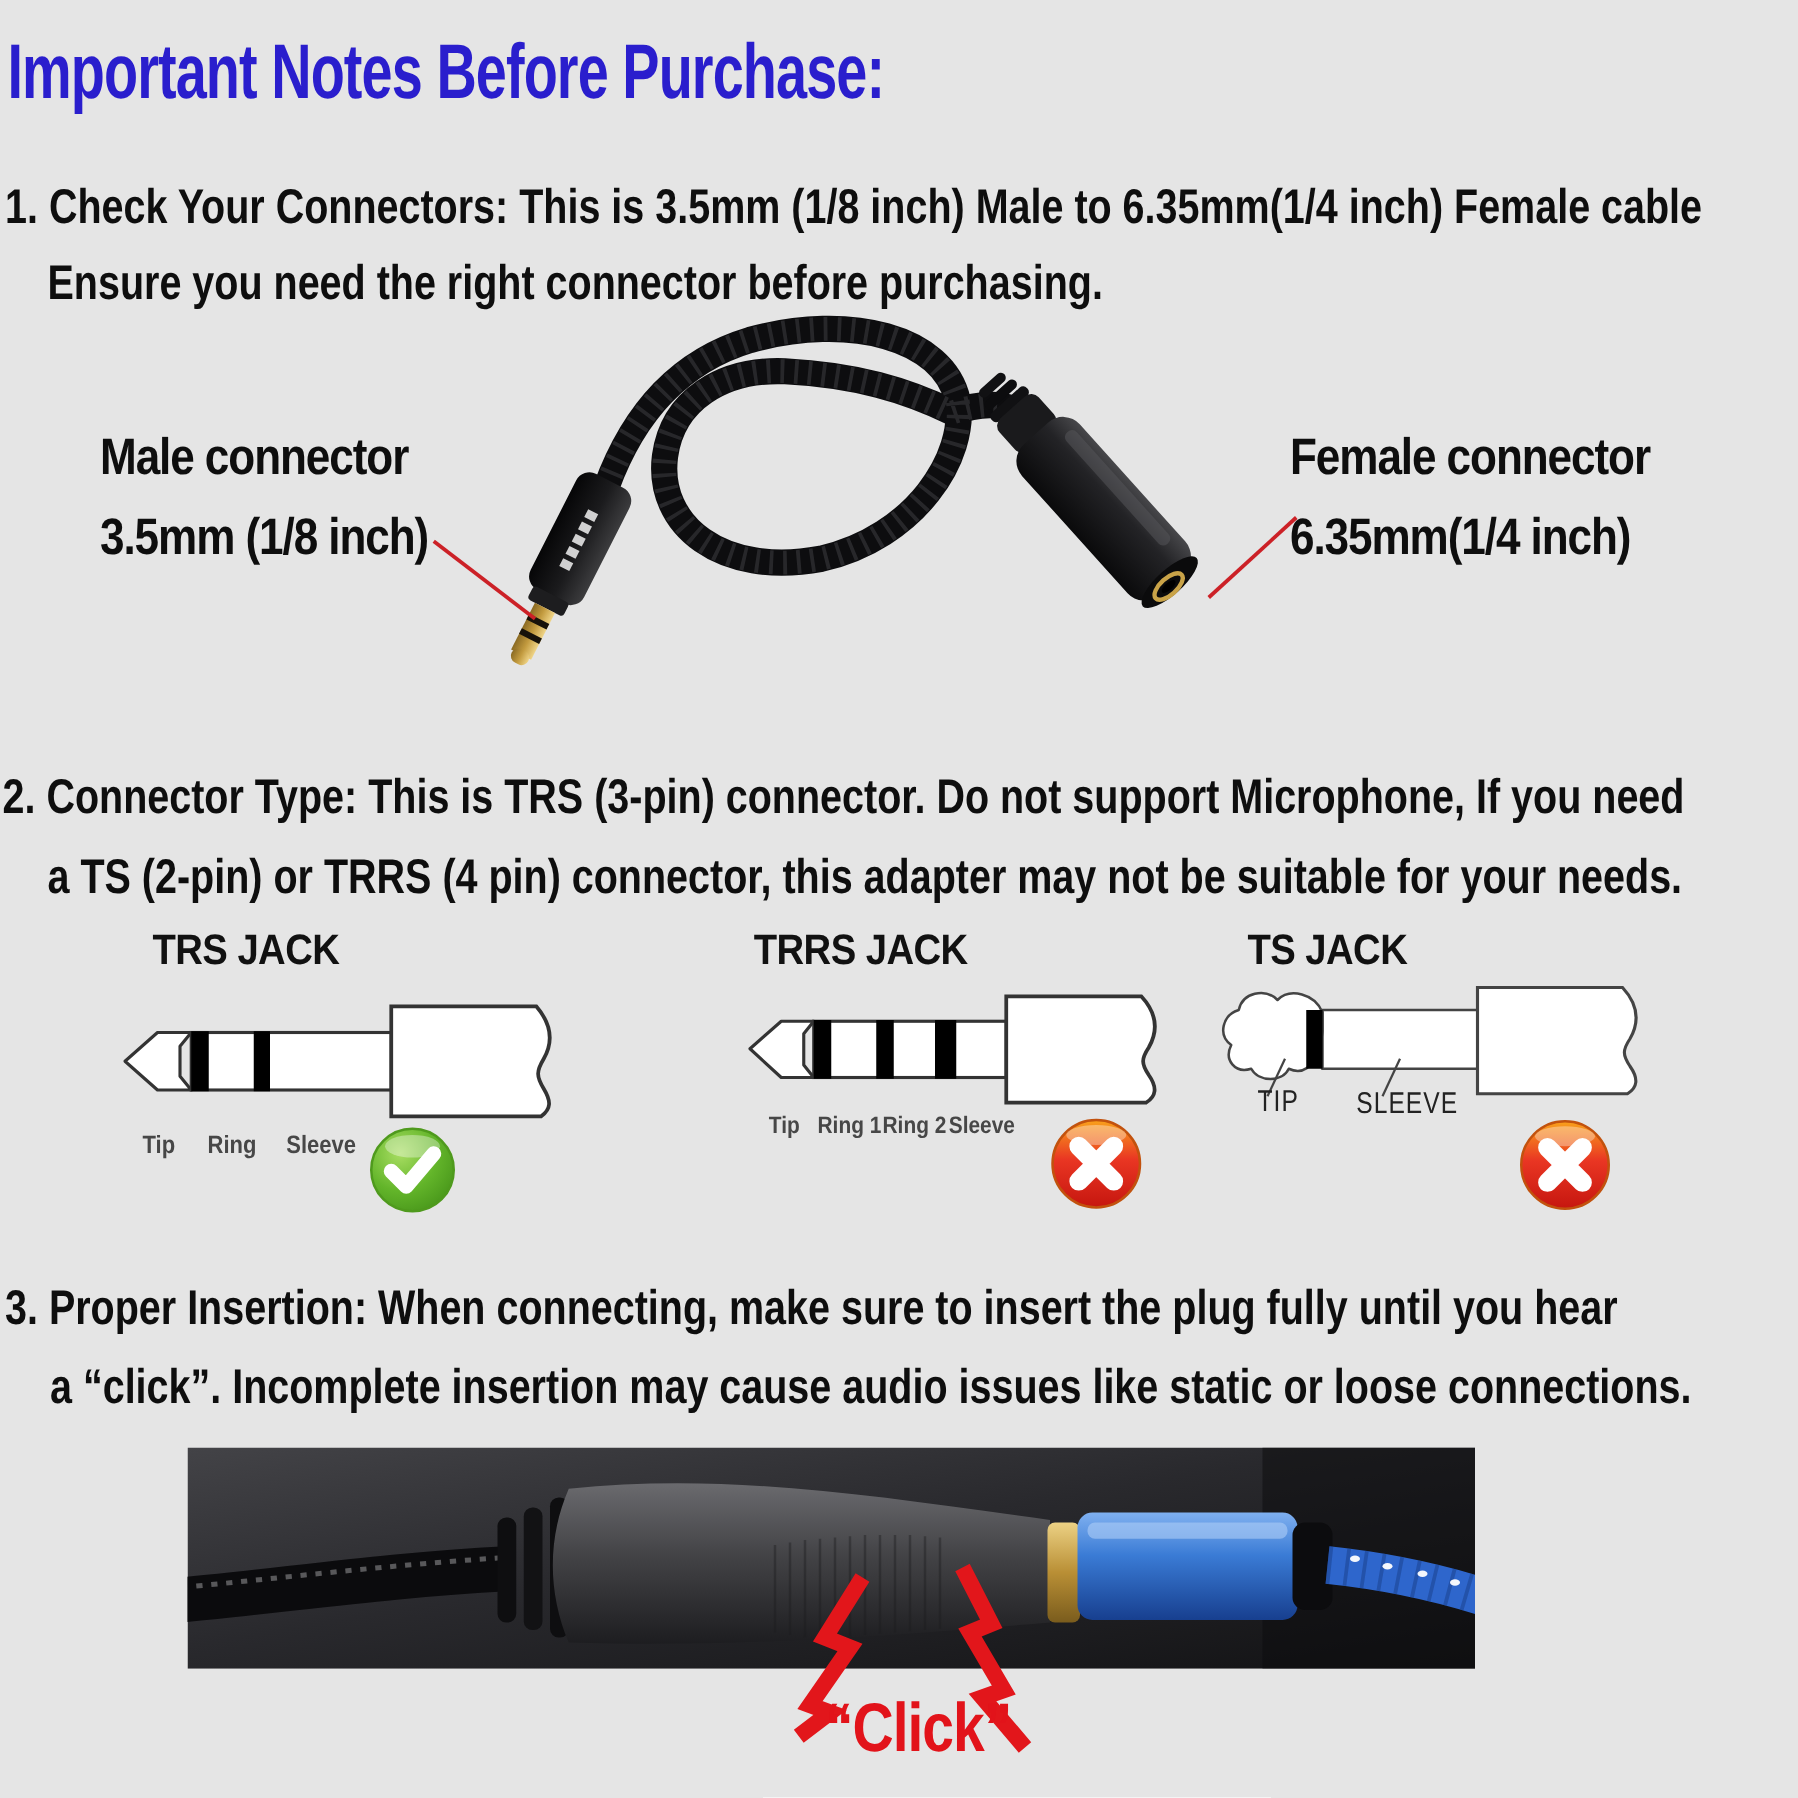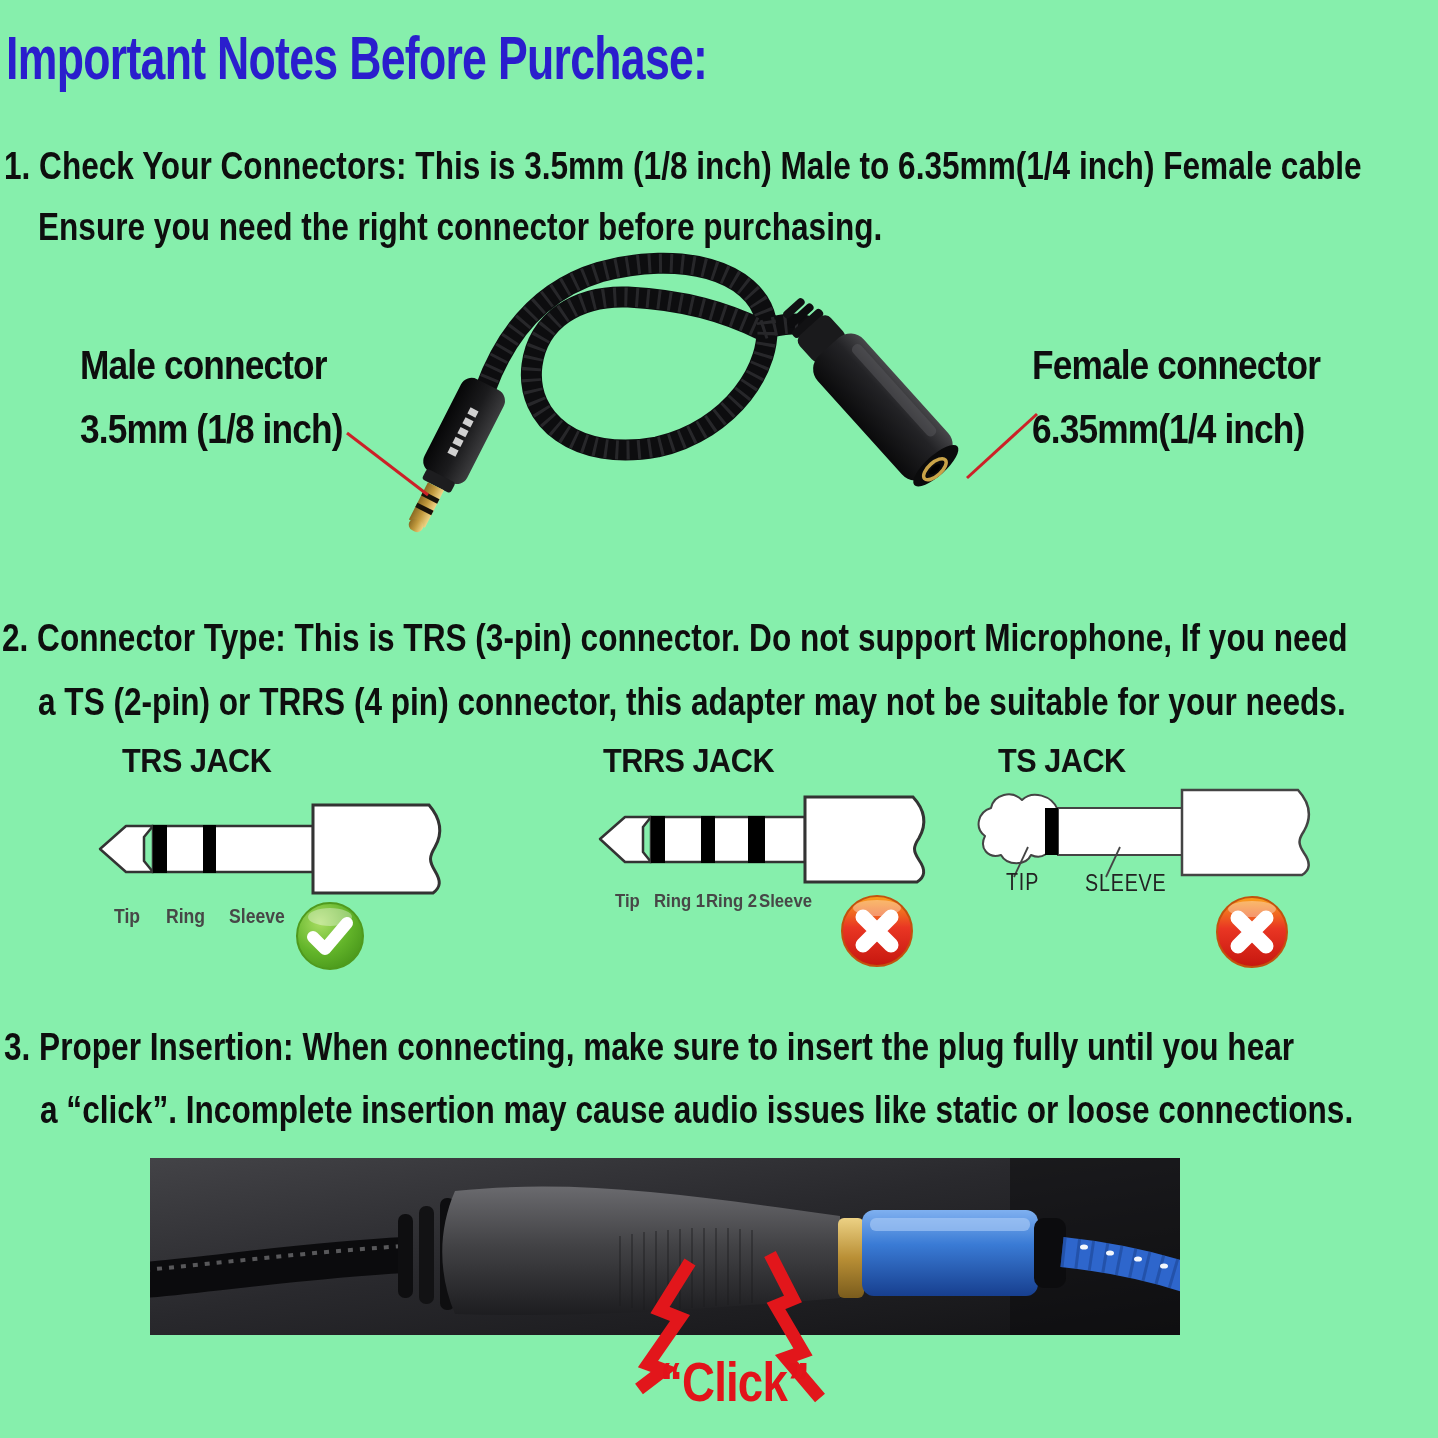--- a/index.html
+++ b/index.html
@@ -1,16 +1,16 @@
 <!DOCTYPE html>
 <html><head>
 <meta charset="utf-8">
 <style>
   html,body{margin:0;padding:0;background:#ffffff;}
-  #canvas{position:relative;width:1438px;height:1438px;background:#86efac;overflow:hidden;
+  #canvas{position:relative;width:1438px;height:1438px;background:#e5e5e5;overflow:hidden;
           font-family:"Liberation Sans","DejaVu Sans",sans-serif;}
   .abs{position:absolute;white-space:nowrap;transform-origin:0 0;}
   .t-title{font-size:62px;font-weight:bold;color:#2a1ecd;transform:scaleX(.72);letter-spacing:-1px;}
   .t-head{font-size:39px;font-weight:bold;color:#0e0e0e;transform:scaleX(.81);}
   .t-lbl{font-size:41px;font-weight:bold;color:#0e0e0e;transform:scaleX(.86);letter-spacing:-1px;}
   .t-jack{font-size:34px;font-weight:bold;color:#111;transform:scaleX(.9);letter-spacing:-.5px;}
   .t-pin{font-size:20px;font-weight:bold;color:#474747;transform:scaleX(.88);}
   .t-pin2{font-size:19px;font-weight:bold;color:#474747;transform:scaleX(.88);}
   .t-ts{font-size:24px;font-weight:normal;color:#222;transform:scaleX(.82);letter-spacing:1px;}
   .t-click{font-size:55px;font-weight:bold;color:#e2131a;transform:scaleX(.83);letter-spacing:-1px;}

